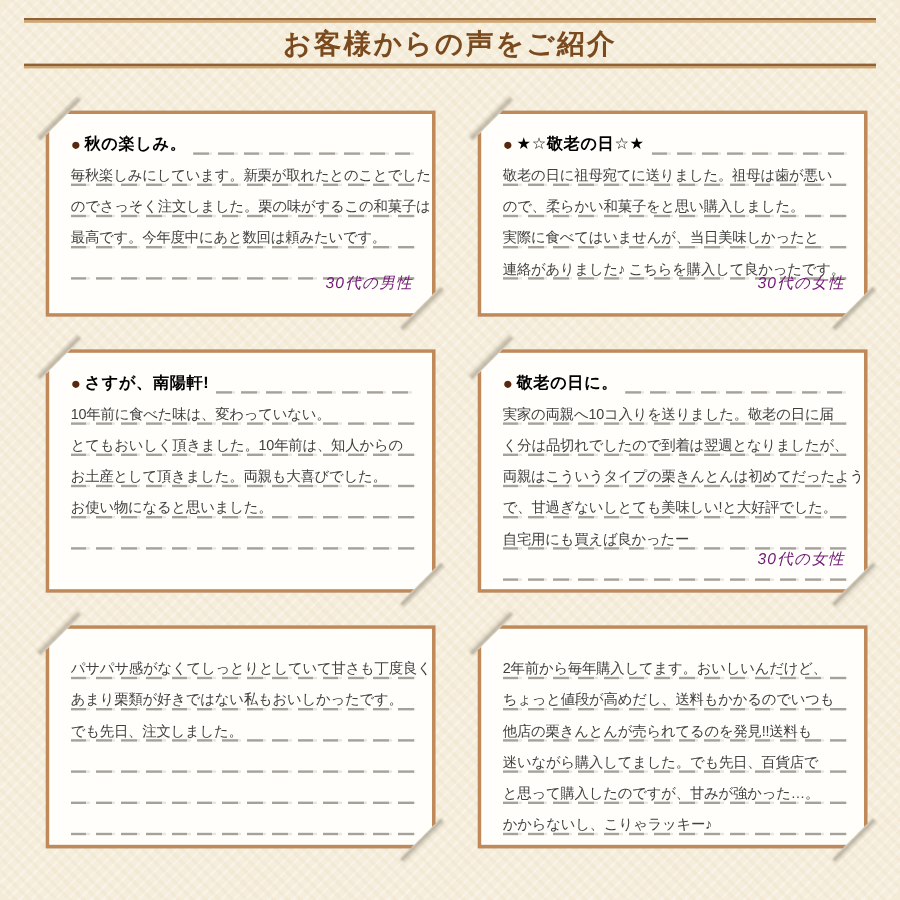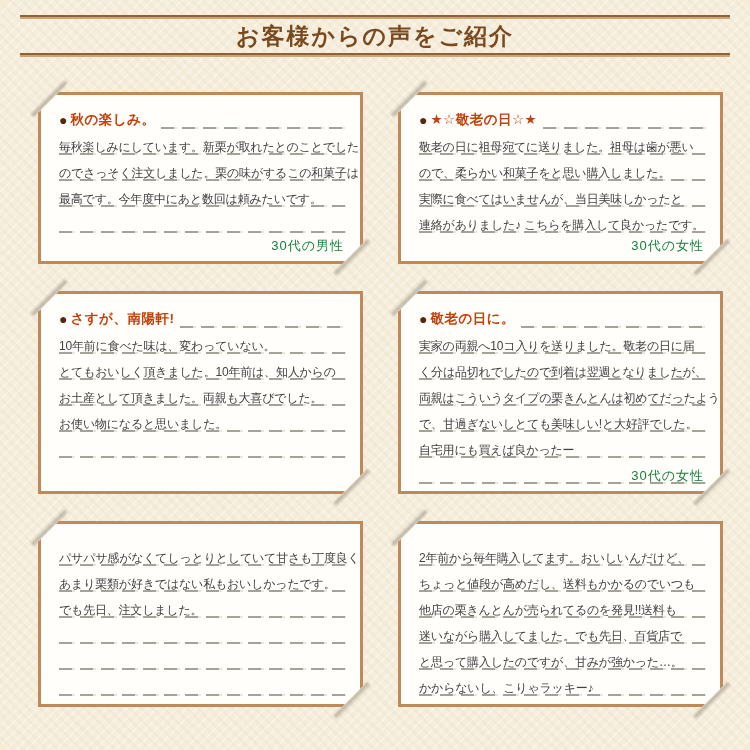--- a/index.html
+++ b/index.html
@@ -65,42 +65,42 @@
   }
   .fold-br {
     bottom:2px; right:-14px;
     background:linear-gradient(to bottom, rgba(105,95,80,.55), rgba(105,95,80,0) 80%);
   }
 
   
   .title-row { display:flex; align-items:center; height:26px; }
   .bullet { color:#56290f; font-size:14px; margin-right:3px; line-height:26px; }
   .title-text {
-    font-size:13.5px; font-weight:bold; color:#c2410c;
+    font-size:13.5px; font-weight:bold; color:#000000;
     letter-spacing:0.5px; white-space:nowrap;
   }
   .title-fill { flex:1; position:relative; height:26px; margin-left:6px; }
   .title-fill::after, .line::after {
     content:""; position:absolute; left:0; right:2px; bottom:4px; height:2px;
     background:repeating-linear-gradient(90deg,
       rgba(92,86,74,.55) 0 13px,
       rgba(92,86,74,.15) 13px 16px,
       rgba(92,86,74,0)  16px 21px);
   }
   .line {
     position:relative; height:26px; line-height:26px;
     white-space:nowrap; overflow:visible;
   }
   .line-text {
     position:relative; z-index:1;
     font-size:12px; letter-spacing:-0.2px; color:#404040;
   }
   .author {
-    position:absolute; right:16px; bottom:6px;
-    font-size:13px; color:#15803d; letter-spacing:1px;
+    position:absolute; right:16px; bottom:16px;
+    font-size:13px; color:#701a75; letter-spacing:1px;font-style:italic;
   }
 </style>
 </head>
 <body>
 
 <div class="page">
 
   <div class="header">
     <div class="rule"></div>
     <div class="header-title">お客様からの声をご紹介</div>

